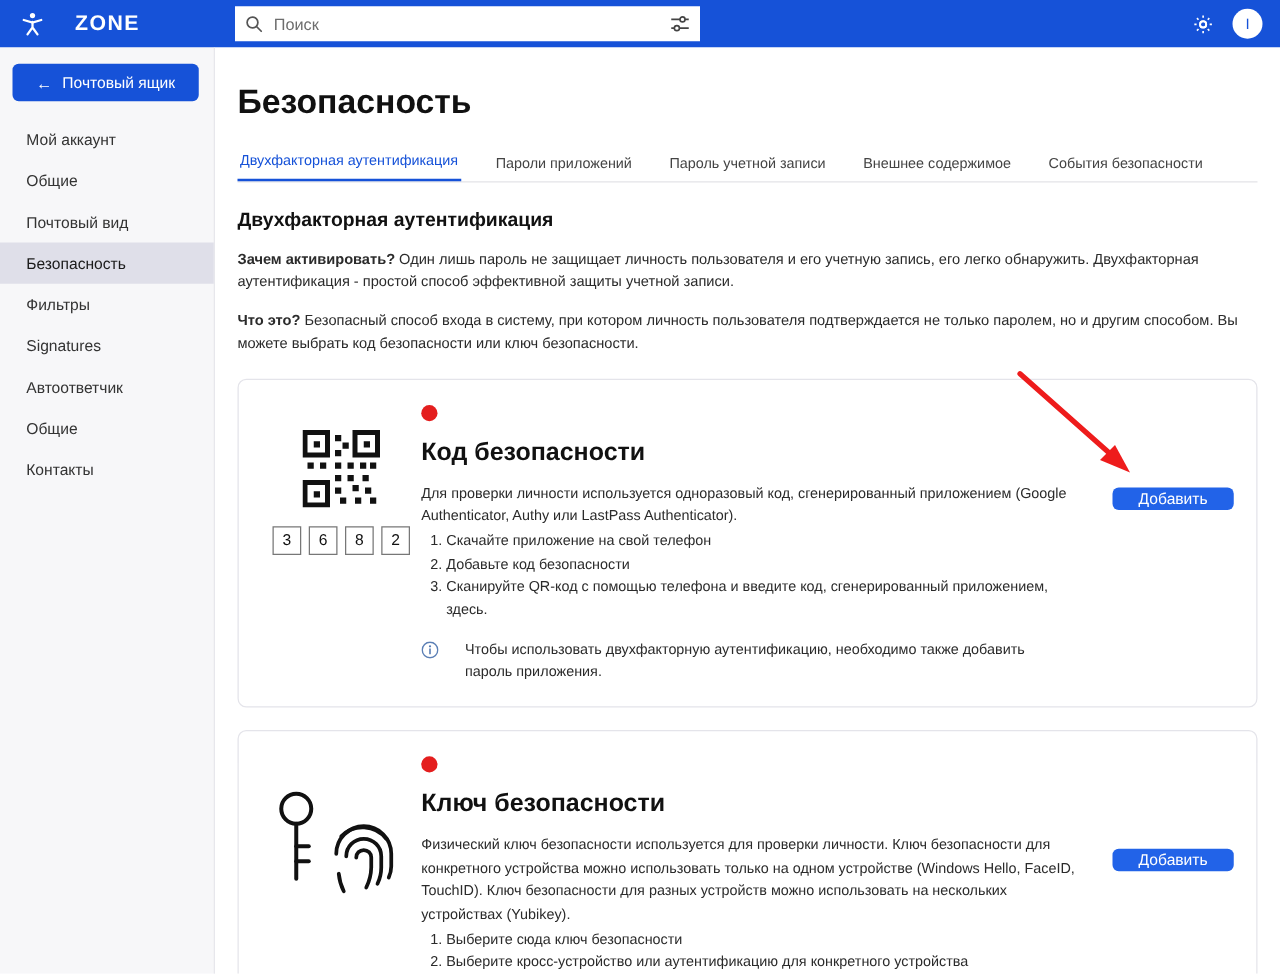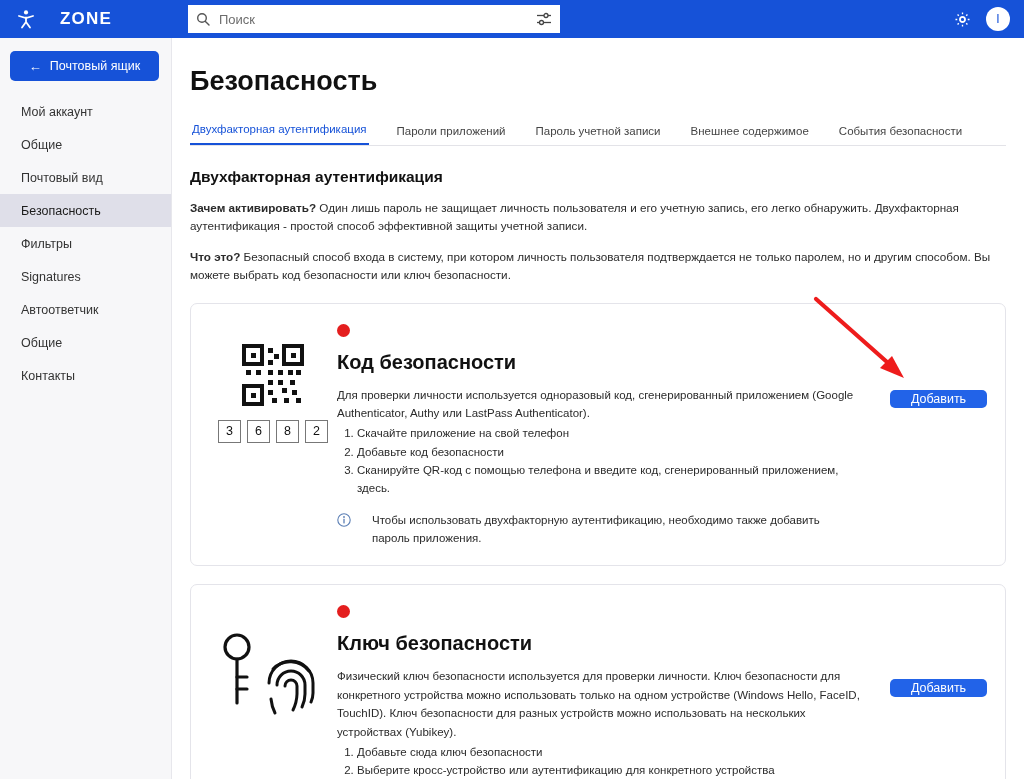--- a/index.html
+++ b/index.html
@@ -396,21 +396,21 @@
             </g>
           </svg>
         </span>
       </div>
 
       <div class="card-body">
         <div class="status-dot"></div>
         <div class="card-title">Ключ безопасности</div>
         <div class="card-text">Физический ключ безопасности используется для проверки личности. Ключ безопасности для конкретного устройства можно использовать только на одном устройстве (Windows Hello, FaceID, TouchID). Ключ безопасности для разных устройств можно использовать на нескольких устройствах (Yubikey).</div>
         <ol class="card-list">
-          <li>Добавьте сюда ключ безопасности</li>
+          <li>Выберите сюда ключ безопасности</li>
           <li>Выберите кросс-устройство или аутентификацию для конкретного устройства</li>
           <li>Вставьте ключ безопасности в компьютер или предоставьте доступ к встроенному ключу безопасности устройства (для конкретного устройства) / отсканируйте QR-код с помощью телефона или планшета (для кросс-устройства).</li>
         </ol>
       </div>
 
       <button class="add-btn pos2">Добавить</button>
     </div>
 
   </div>
 

